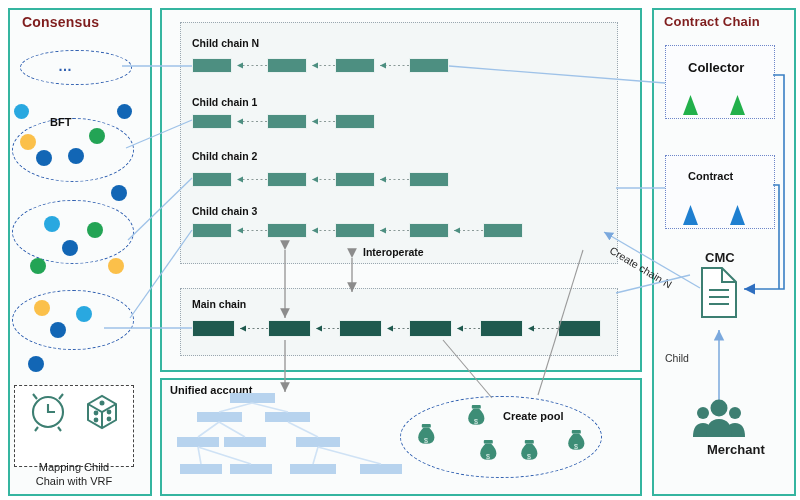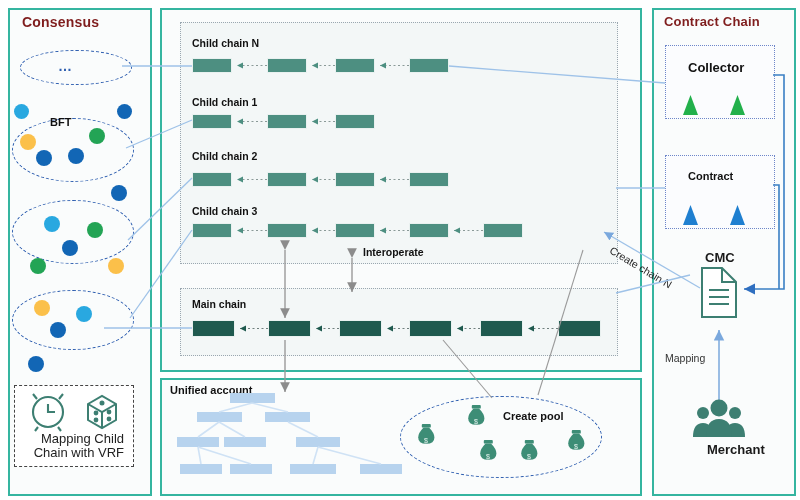--- a/index.html
+++ b/index.html
@@ -9,21 +9,21 @@
   .panel-title{position:absolute;font-weight:bold;font-size:13px;color:#7f1d1d;letter-spacing:.2px;}
   .dashbox{position:absolute;border:1.5px dotted #9aa7b0;background:#f3f7f7;}
   .dashbox-blue{position:absolute;border:1.5px dotted #6d86c9;background:#fbfcfe;}
   .sec-label{position:absolute;font-weight:bold;font-size:10.5px;color:#111;white-space:nowrap;}
   .blk{position:absolute;background:#4d8f81;border:1px solid #e9f1f0;box-sizing:border-box;}
   .blk.main{background:#1f5a4f;}
   .dot{position:absolute;border-radius:50%;}
   .ell{position:absolute;border:1.6px dashed #2f5fb0;border-radius:50%;background:transparent;}
   svg.ov{position:absolute;left:0;top:0;width:800px;height:500px;pointer-events:none;}
   .vrfbox{position:absolute;border:1.5px dashed #444;background:#fff;}
-  .vrftext{position:absolute;font-size:13px;color:#222;line-height:14px;text-align:right;}
+  .vrftext{position:absolute;font-size:11px;color:#222;line-height:14px;text-align:center;margin-top:28px;}
   .cmctitle{position:absolute;font-weight:bold;font-size:13px;}
   .rot{position:absolute;font-size:10.5px;color:#222;transform:rotate(31deg);transform-origin:0 0;white-space:nowrap;}
   .plain{position:absolute;font-size:10.5px;color:#333;}
   .tnode{position:absolute;background:#b7d3ee;}
 </style>
 </head>
 <body>
 
 <div class="panel" style="left:8px;top:8px;width:140px;height:484px;"></div>
 <div class="panel-title" style="left:22px;top:14px;font-size:14px;">Consensus</div>
@@ -134,21 +134,21 @@
 <div class="panel" style="left:652px;top:8px;width:140px;height:484px;"></div>
 <div class="panel-title" style="left:664px;top:14px;font-size:13px;">Contract Chain</div>
 
 <div class="dashbox-blue" style="left:665px;top:45px;width:108px;height:72px;"></div>
 <div class="sec-label" style="left:688px;top:60px;font-size:13px;">Collector</div>
 
 <div class="dashbox-blue" style="left:665px;top:155px;width:108px;height:72px;"></div>
 <div class="sec-label" style="left:688px;top:170px;font-size:11px;">Contract</div>
 
 <div class="cmctitle" style="left:705px;top:250px;font-size:13px;">CMC</div>
-<div class="plain" style="left:665px;top:352px;">Mapping</div>
+<div class="plain" style="left:665px;top:352px;">Child</div>
 <div class="cmctitle" style="left:707px;top:442px;font-size:13px;">Merchant</div>
 <div class="rot" style="left:614px;top:244px;">Create chain N</div>
 
 <svg class="ov" viewBox="0 0 800 500">
   <defs>
     <marker id="ah" markerWidth="7" markerHeight="7" refX="6" refY="3" orient="auto">
       <path d="M0,0 L6,3 L0,6 z" fill="#4d8f81"></path>
     </marker>
     <marker id="ahd" markerWidth="7" markerHeight="7" refX="6" refY="3" orient="auto">
       <path d="M0,0 L6,3 L0,6 z" fill="#1f5a4f"></path>

